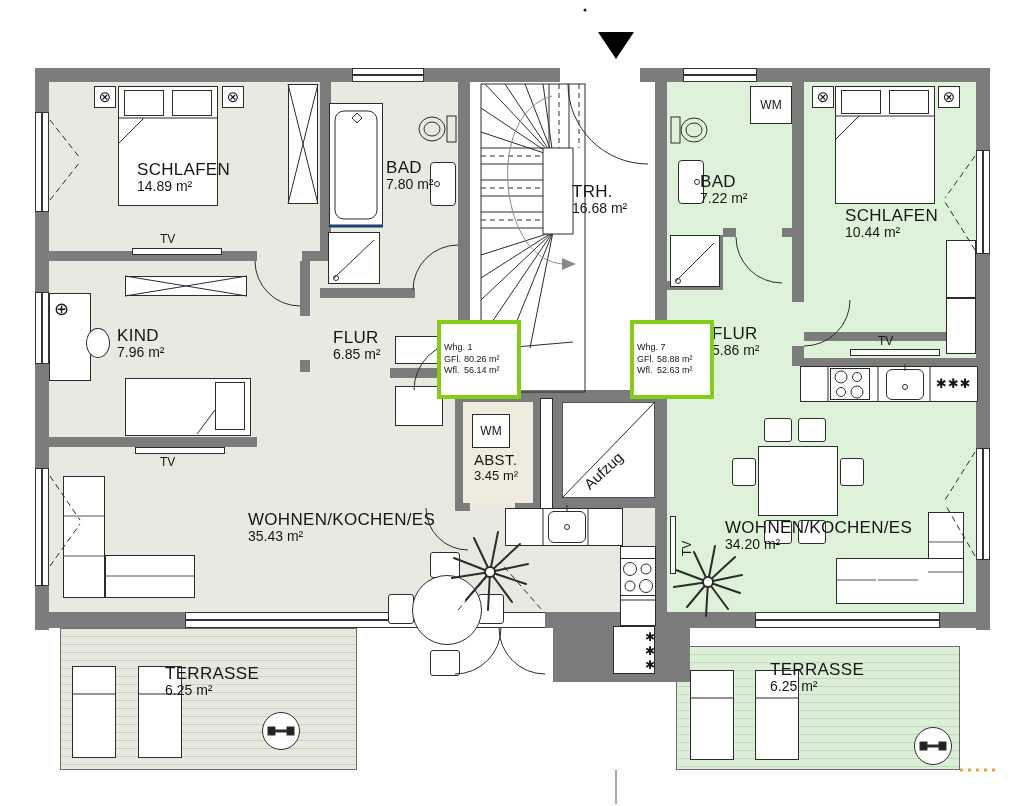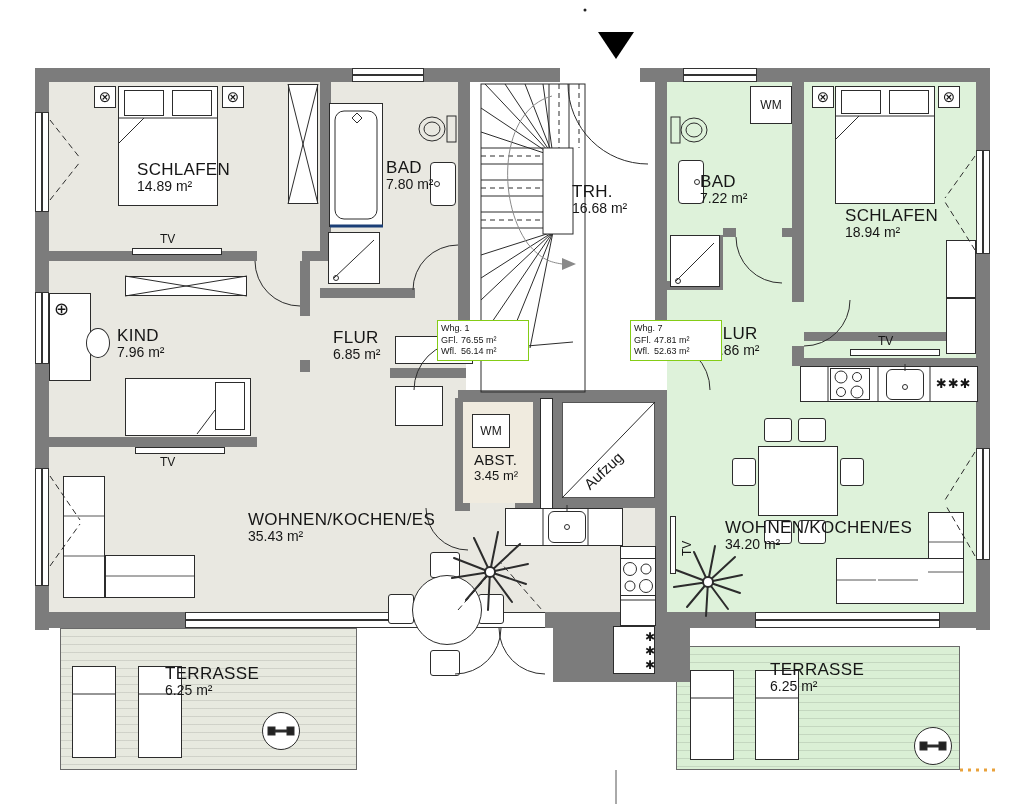--- a/index.html
+++ b/index.html
@@ -17,21 +17,21 @@
   .furn{position:absolute;background:#fff;border:1px solid #2c2c2c;box-sizing:border-box;}
   .terr1{position:absolute;background:#e7e9df;border:1px solid #6a6a6a;box-sizing:border-box;
          background-image:repeating-linear-gradient(to bottom,transparent 0,transparent 7px,rgba(0,0,0,.10) 7px,rgba(0,0,0,.10) 8px);}
   .terr2{position:absolute;background:#daefd5;border:1px solid #6a6a6a;box-sizing:border-box;
          background-image:repeating-linear-gradient(to bottom,transparent 0,transparent 7px,rgba(0,0,0,.10) 7px,rgba(0,0,0,.10) 8px);}
   .rlabel{position:absolute;line-height:1.12;white-space:nowrap;}
   .rname{font-size:17px;letter-spacing:.3px;}
   .rarea{font-size:14px;}
   .rlabel.small .rname{font-size:15px;}
   .rlabel.small .rarea{font-size:13px;}
-  .ibox{position:absolute;width:92px;background:#fff;border:1px solid #84cc16;font-size:9px;line-height:1.3;padding:2px 3px;box-sizing:border-box;}
+  .ibox{position:absolute;width:84px;background:#fff;border:4px solid #84cc16;font-size:9px;line-height:1.3;padding:18px 3px;box-sizing:border-box;}
   .ibrow{display:flex;}
   .ibrow span:first-child{width:20px;}
   .tag{position:absolute;font-size:12px;white-space:nowrap;}
   .wmbox{position:absolute;background:#fff;border:1px solid #2c2c2c;box-sizing:border-box;display:flex;align-items:center;justify-content:center;font-size:12px;}
   .starsV{position:absolute;font-size:12px;line-height:.95;text-align:center;letter-spacing:0;}
   .starsH{position:absolute;font-size:13px;letter-spacing:1px;}
   .lamp{position:absolute;background:#fff;border:1px solid #2c2c2c;box-sizing:border-box;display:flex;align-items:center;justify-content:center;font-size:15px;}
   .tri{position:absolute;width:0;height:0;border-left:18px solid transparent;border-right:18px solid transparent;border-top:27px solid #000;}
   .rot-tv{position:absolute;font-size:12px;transform:rotate(-90deg);transform-origin:left top;}
   .aufzug-label{position:absolute;font-size:15px;transform:rotate(-43deg);white-space:nowrap;}
@@ -328,21 +328,21 @@
   <div class="rlabel" style="left:572px;top:182px;">
     <div class="rname">TRH.</div>
     <div class="rarea">16.68 m²</div>
   </div>
   <div class="rlabel" style="left:700px;top:172px;">
     <div class="rname">BAD</div>
     <div class="rarea">7.22 m²</div>
   </div>
   <div class="rlabel" style="left:845px;top:206px;">
     <div class="rname">SCHLAFEN</div>
-    <div class="rarea">18.94 m²</div>
+    <div class="rarea">10.44 m²</div>
   </div>
   <div class="rlabel" style="left:712px;top:324px;">
     <div class="rname">FLUR</div>
     <div class="rarea">5.86 m²</div>
   </div>
   <div class="rlabel" style="left:725px;top:518px;">
     <div class="rname">WOHNEN/KOCHEN/ES</div>
     <div class="rarea">34.20 m²</div>
   </div>
   <div class="rlabel" style="left:770px;top:660px;">
@@ -354,32 +354,32 @@
 
   <div class="tag" style="left:160px;top:232px;">TV</div>
   <div class="tag" style="left:160px;top:455px;">TV</div>
   <div class="tag" style="left:878px;top:334px;">TV</div>
   <div class="rot-tv" style="left:680px;top:556px;">TV</div>
 
   <div class="ibox" style="left:437px;top:320px;">
     <div>Whg. 1</div>
     <div class="ibrow">
         <span>GFl.</span>
-        <span>76.55 m²</span>
+        <span>80.26 m²</span>
       </div>
     <div class="ibrow">
         <span>Wfl.</span>
         <span>56.14 m²</span>
       </div>
   </div>
   <div class="ibox" style="left:630px;top:320px;">
     <div>Whg. 7</div>
     <div class="ibrow">
         <span>GFl.</span>
-        <span>47.81 m²</span>
+        <span>58.88 m²</span>
       </div>
     <div class="ibrow">
         <span>Wfl.</span>
         <span>52.63 m²</span>
       </div>
   </div>
 
 </div>
 
 </body></html>

